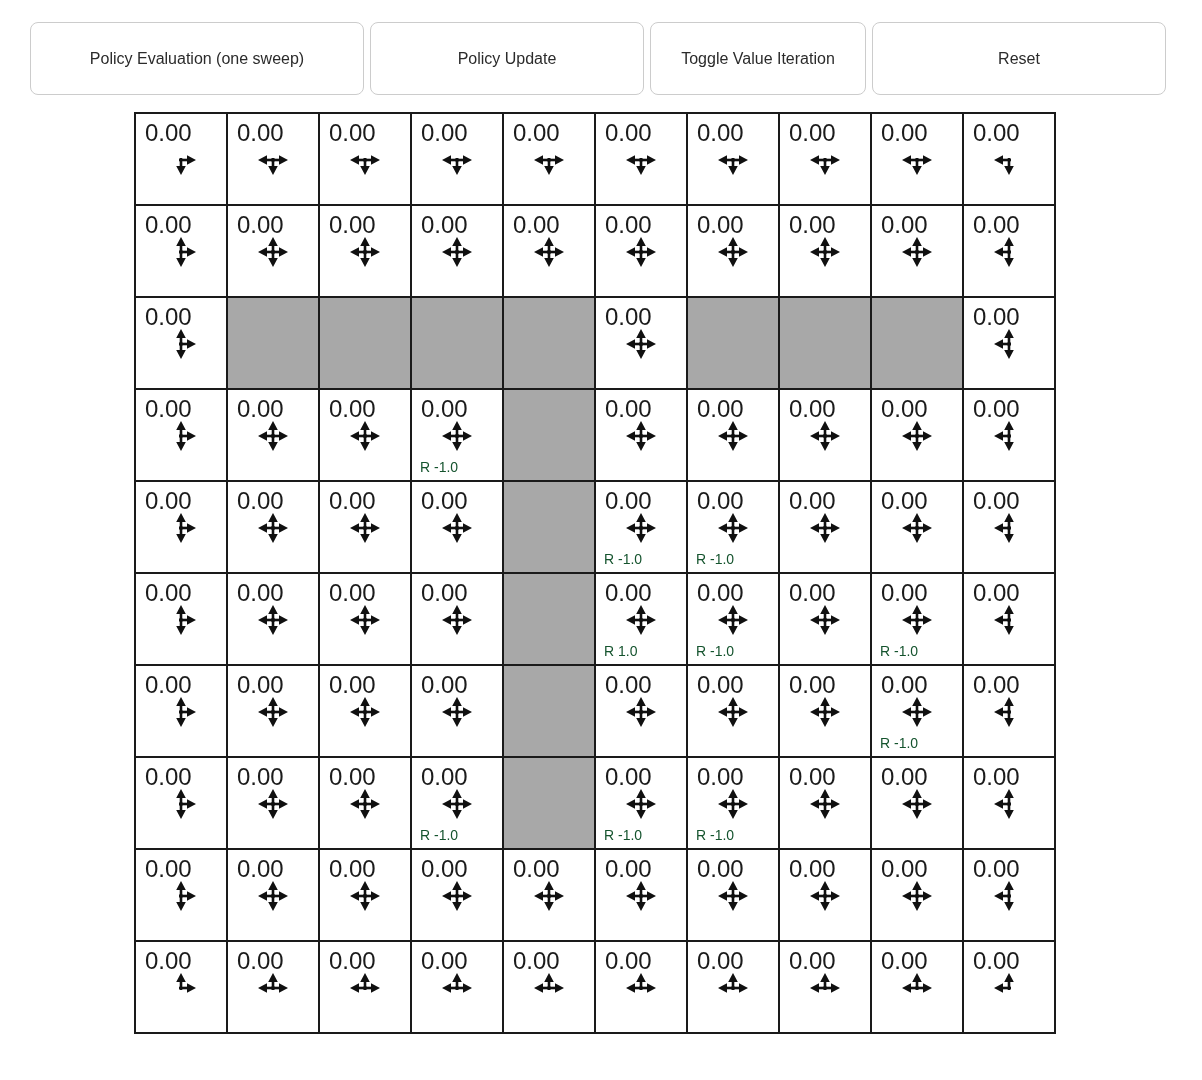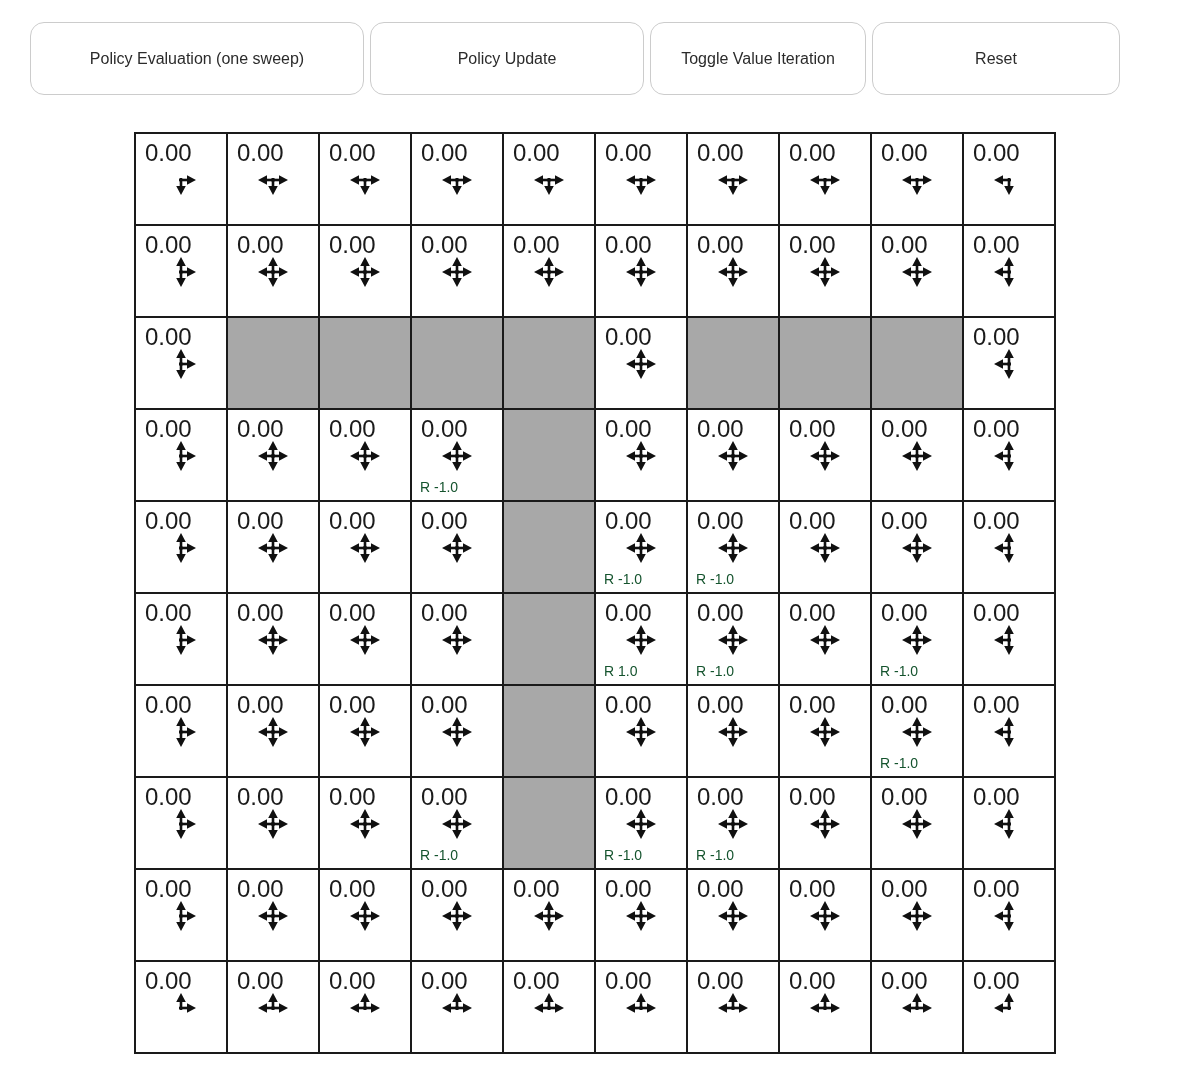--- a/index.html
+++ b/index.html
@@ -4,30 +4,30 @@
 <style>
   html,body{margin:0;padding:0;background:#fff;}
   body{
     width:1202px;height:1080px;position:relative;overflow:hidden;
     font-family:"Liberation Sans",sans-serif;
   }
   .toolbar{
     position:absolute;left:30px;top:22px;display:flex;gap:6px;
   }
   .btn{
-    height:73px;background:#ffffff;border:1px solid #cccccc;border-radius:14px;
+    height:73px;background:#ffffff;border:1px solid #cccccc;border-radius:8px;
     display:flex;align-items:center;justify-content:center;
     font-size:16px;color:#2b2b2b;cursor:pointer;box-sizing:border-box;
   }
   .btn.b0{width:334px}
   .btn.b1{width:274px}
   .btn.b2{width:216px}
-  .btn.b3{width:248px}
+  .btn.b3{width:294px}
   .grid{
-    position:absolute;left:134px;top:132px;
+    position:absolute;left:134px;top:112px;
     display:grid;grid-template-columns:repeat(10,92px);grid-auto-rows:92px;
     border:1px solid #1a1a1a;
   }
   .cell{
     position:relative;background:#ffffff;border:1px solid #1a1a1a;
     box-sizing:border-box;
   }
   .cell.wall{background:#a8a8a8;}
   .value{
     position:absolute;top:6px;left:9px;font-size:24px;line-height:1.05;

